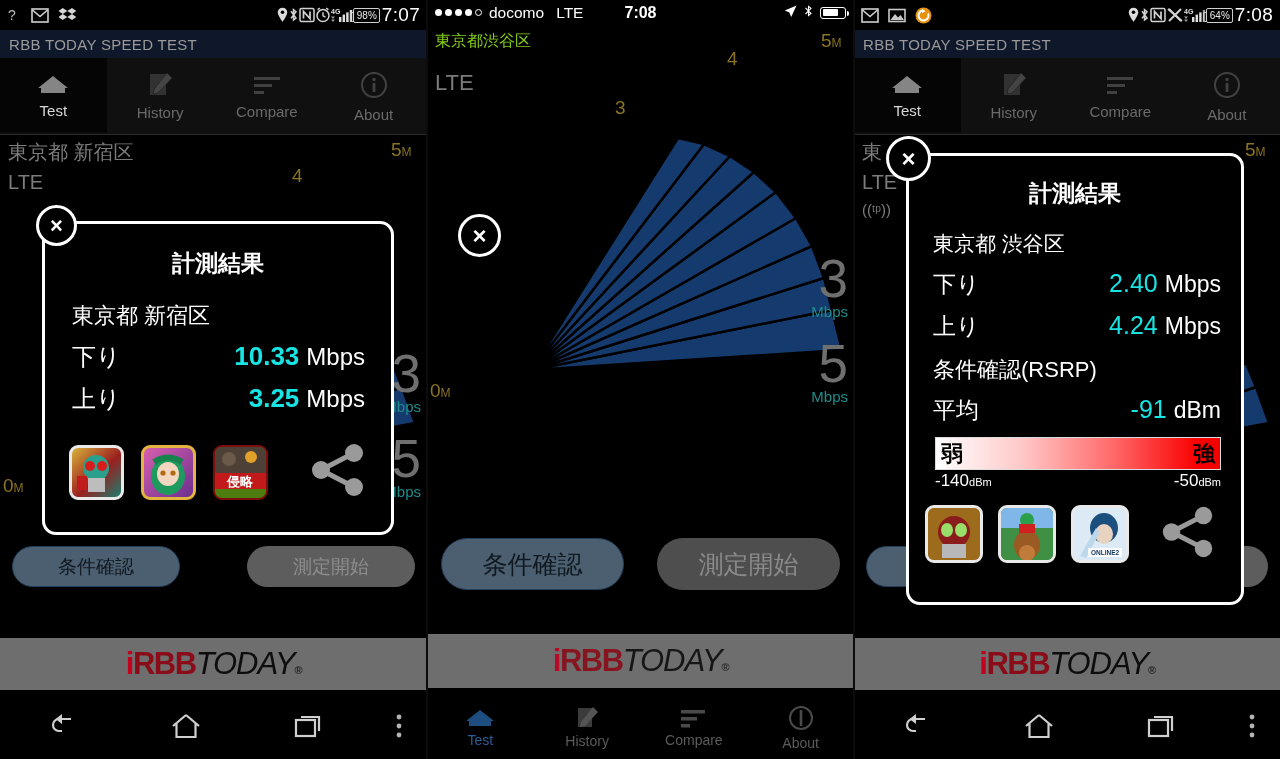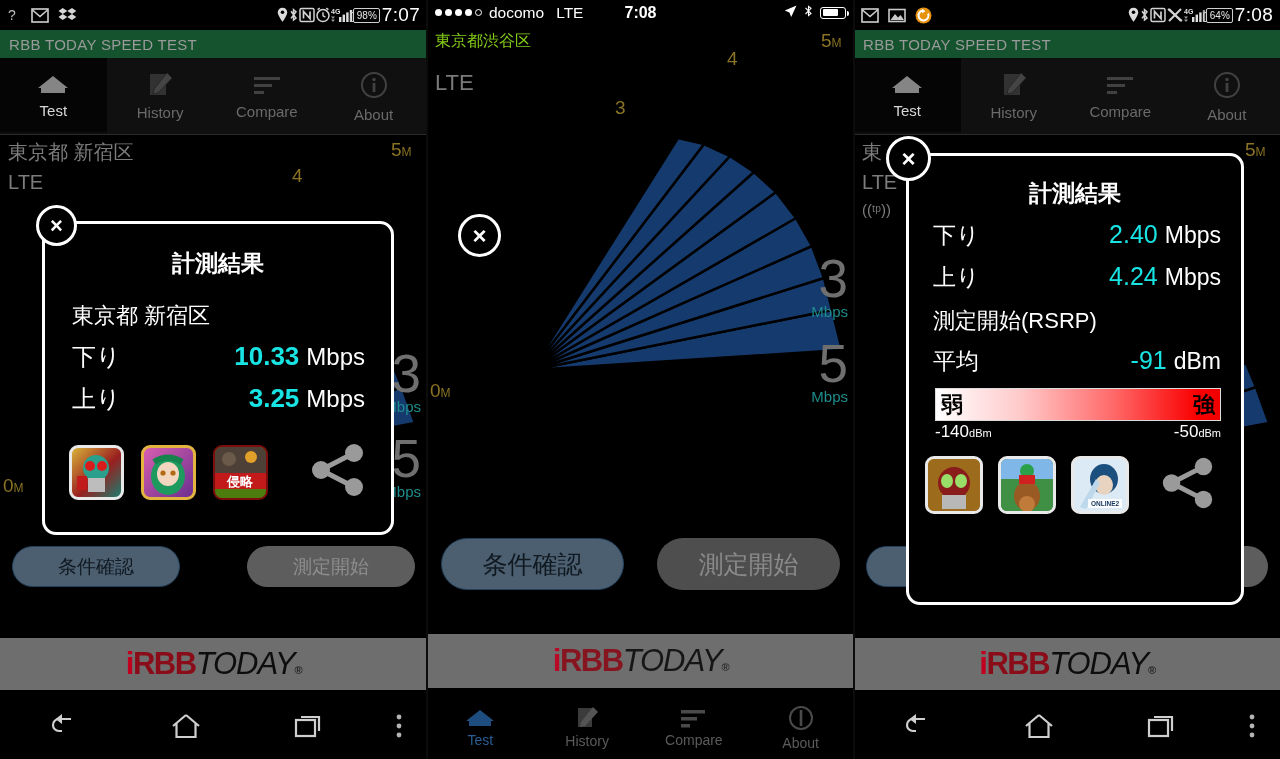--- a/index.html
+++ b/index.html
@@ -44,21 +44,21 @@
   .ios-carrier { margin-left:7px; font-size:15.5px; }
   .ios-net { margin-left:12px; font-size:15.5px; }
   .ios-time { position:absolute; left:0; right:0; text-align:center; font-size:16px; font-weight:bold; }
   .ios-right { margin-left:auto; display:flex; align-items:center; gap:7px; z-index:2; }
   .ios-batt { width:26px;height:12px;border:1.4px solid #fff;border-radius:3px;position:relative;padding:1.5px; }
   .ios-batt:after{content:"";position:absolute;right:-4px;top:3.5px;width:2px;height:5px;background:#fff;border-radius:0 2px 2px 0;}
   .ios-batt i{display:block;height:100%;width:76%;background:#fff;border-radius:1px;}
 
   
   .app-title {
-    height:28px; background:#14532d; color:#9a9a9a;
+    height:28px; background:#0f172a; color:#9a9a9a;
     font-size:15px; display:flex; align-items:center; padding-left:9px;
     letter-spacing:.3px;
   }
   .tabbar { display:flex; height:77px; background:#101010; border-bottom:1px solid #2b2b2b; }
   .tab {
     flex:1; display:flex; flex-direction:column; align-items:center;
     justify-content:center; gap:6px; background:#101010;
   }
   .tab.active { background:#050505; border-bottom:2px solid #0d0d0d; }
   .tab .tlabel { font-size:15px; color:#6a6a6a; }
@@ -591,31 +591,32 @@
       <div class="tick-lab" style="left:391px;top:4px;"><span>5</span><small>M</small></div>
     </div>
 
     <div class="actionrow" style="top:546px;">
       <div class="abtn primary" style="color:transparent;">条件確認</div>
       <div class="abtn disabled" style="color:transparent;">測定開始</div>
     </div>
 
     <div class="dialog" style="left:52px;top:153px;width:338px;height:452px;">
       <div class="dlg-title" style="font-size:23px;margin-top:22px;">計測結果</div>
+      <div class="place" style="font-size:21px;margin:21px 0 0 24px;">東京都 渋谷区</div>
       <div class="row" style="font-size:23px;margin:11px 20px 0 24px;">
         <span class="lab">下り</span>
         <span class="val" style="font-size:25px;font-weight:normal;">2.40</span>
         <span class="un" style="font-size:23px;">Mbps</span>
       </div>
       <div class="row" style="font-size:23px;margin:11px 20px 0 24px;">
         <span class="lab">上り</span>
         <span class="val" style="font-size:25px;font-weight:normal;">4.24</span>
         <span class="un" style="font-size:23px;">Mbps</span>
       </div>
-      <div class="place" style="font-size:22px;margin:13px 0 0 24px;">測定開始(RSRP)</div>
+      <div class="place" style="font-size:22px;margin:13px 0 0 24px;">条件確認(RSRP)</div>
       <div class="row" style="font-size:23px;margin:10px 20px 0 24px;">
         <span class="lab">平均</span>
         <span class="val" style="font-size:25px;font-weight:normal;">-91</span>
         <span class="un" style="font-size:23px;">dBm</span>
       </div>
       <div class="rsrp-bar" style="margin:11px 20px 0 26px;height:33px;padding:0 5px;">
         <span style="font-size:22px;">弱</span>
         <span style="font-size:22px;">強</span>
       </div>
       <div class="rsrp-scale" style="margin:1px 20px 0 26px;font-size:17px;">

